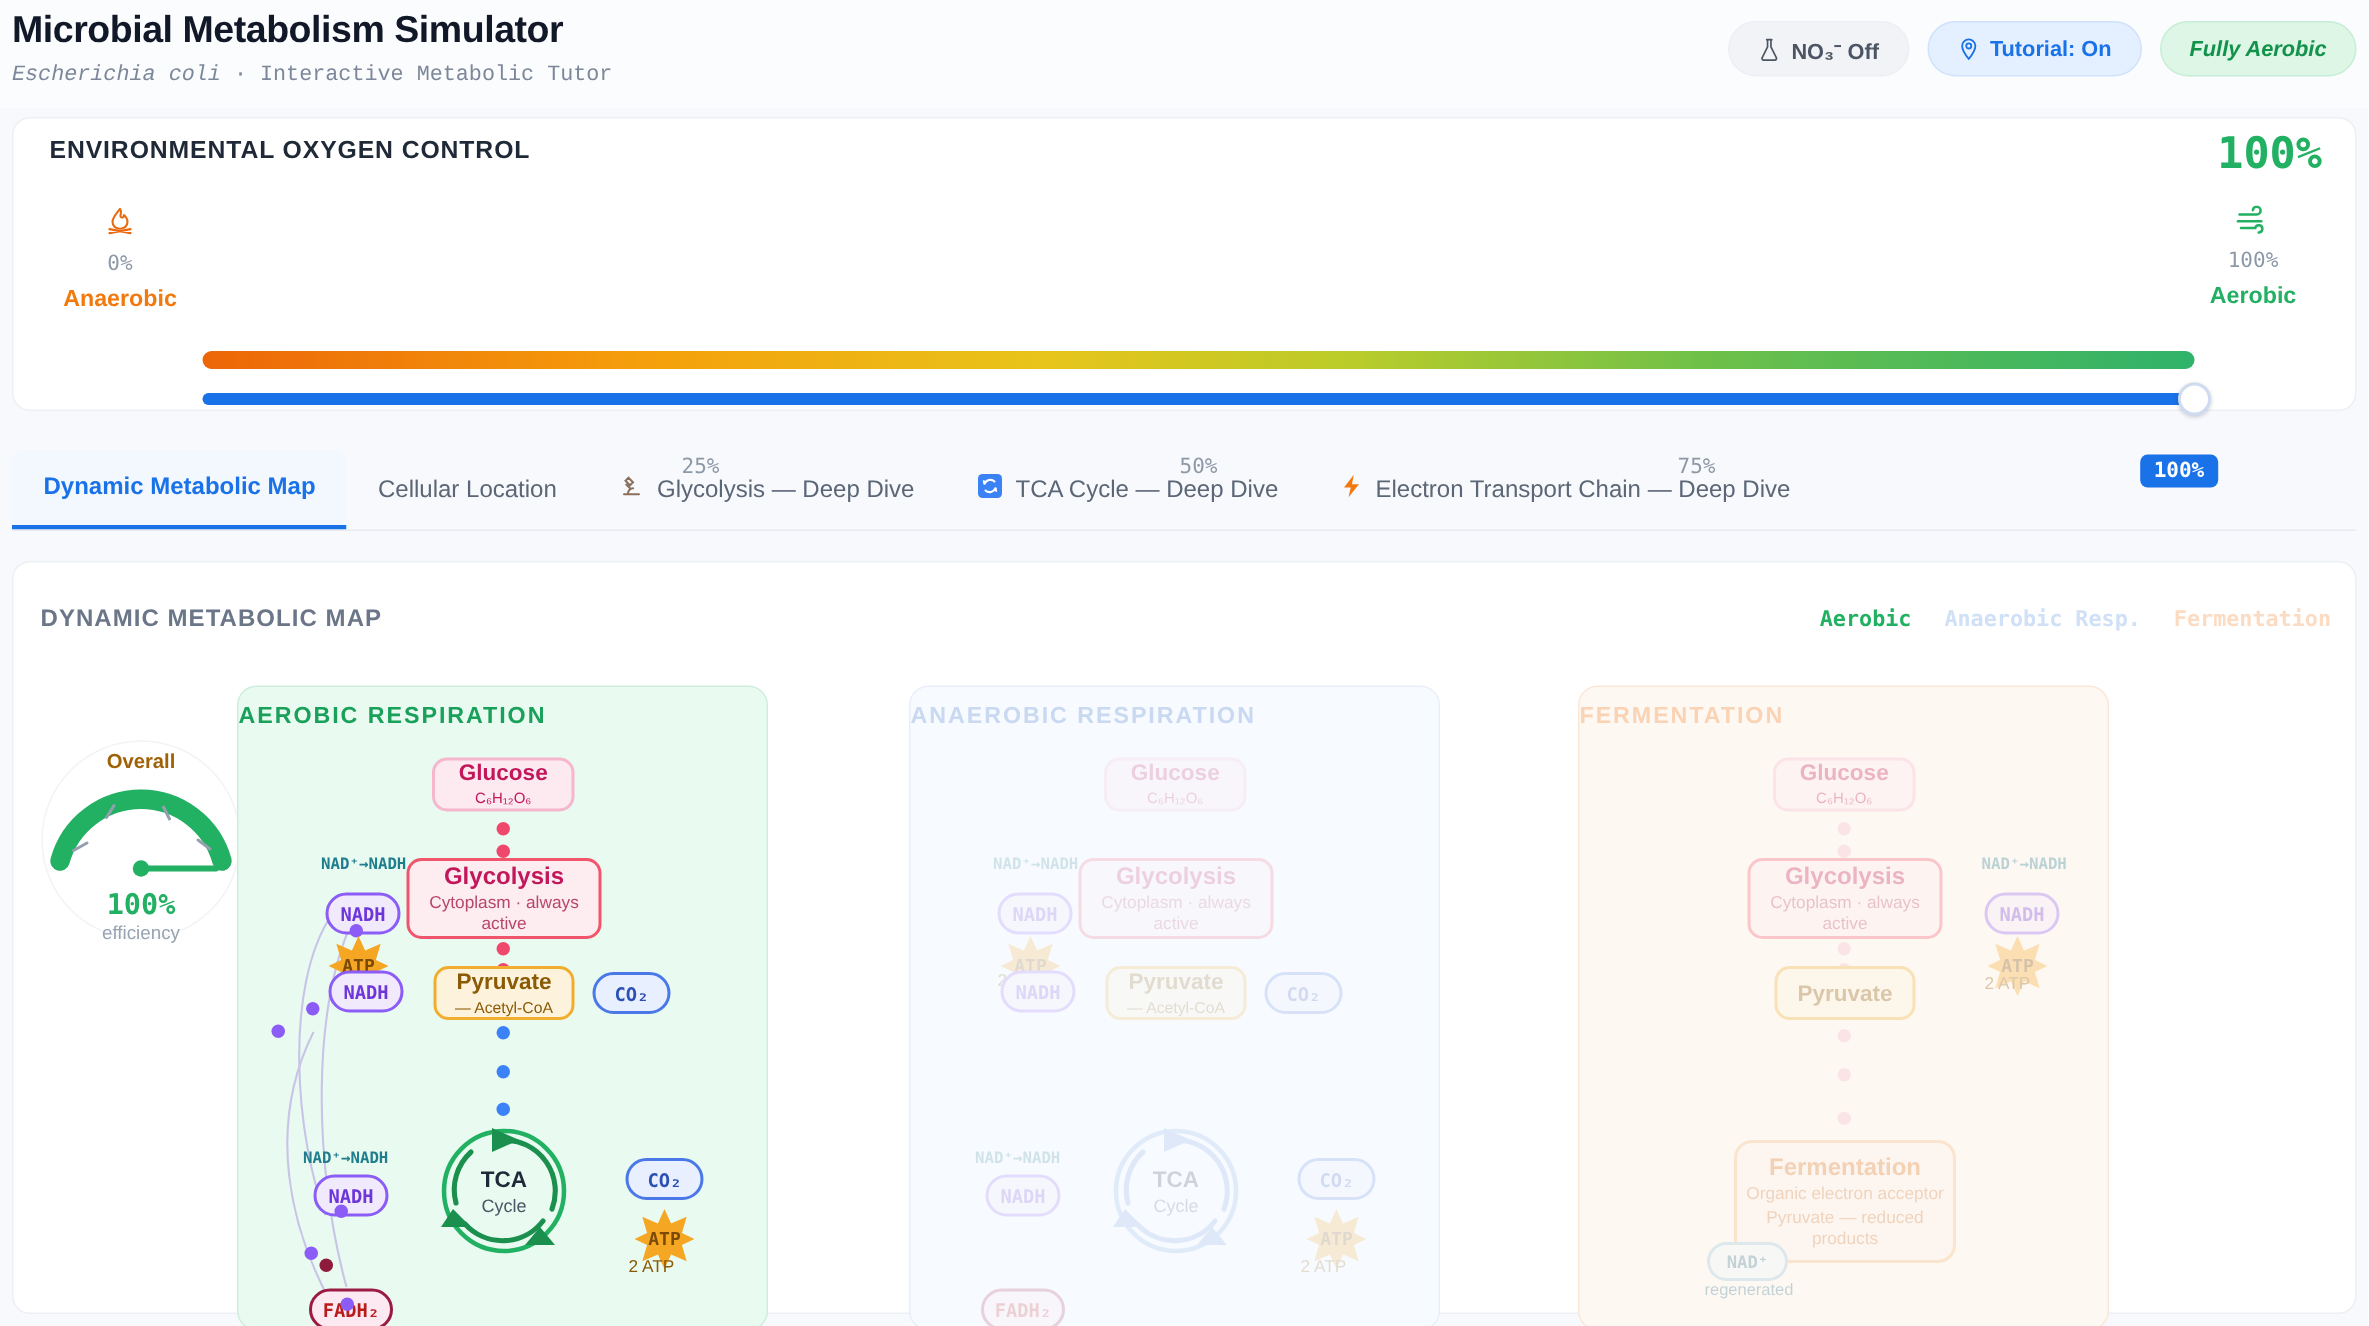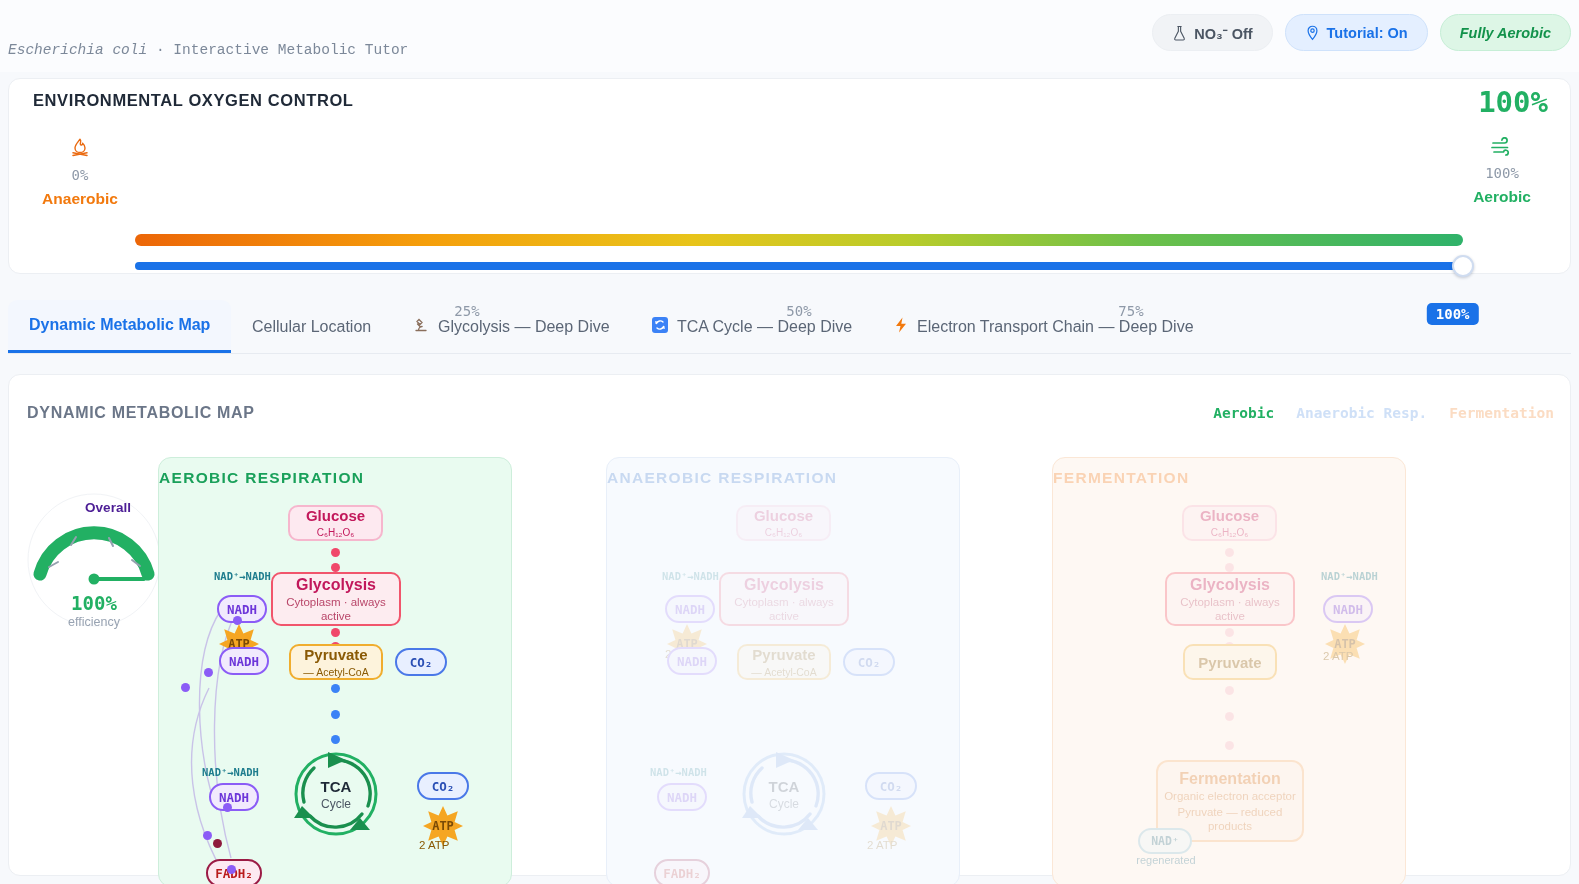--- a/index.html
+++ b/index.html
@@ -74,22 +74,22 @@
   .maptitle { position:absolute; left:18px; top:29px; font-size:16px; font-weight:bold;
               letter-spacing:.7px; color:#6b7688; }
   .legend { position:absolute; right:16px; top:30px; display:flex; gap:22px;
             font-family:"DejaVu Sans Mono", monospace; font-size:14.5px; font-weight:bold; }
   .lg-aerobic { color:#22b063; }
   .lg-anaer { color:#cfe0f7; }
   .lg-ferm { color:#fbdcc3; }
 
   
   .gauge { position:absolute; left:24px; top:482px; width:140px; height:160px; }
-  .gauge .ttl { position:absolute; left:14px; top:18px; width:140px; text-align:center;
-                font-size:13.5px; font-weight:bold; color:#4c1d95; }
+  .gauge .ttl { position:absolute; left:0; top:18px; width:140px; text-align:center;
+                font-size:13.5px; font-weight:bold; color:#a16207; }
   .gauge .val { position:absolute; left:0; top:110px; width:140px; text-align:center;
                 font-size:19px; font-weight:bold; color:#22b063; font-family:"DejaVu Sans Mono", monospace; }
   .gauge .sub { position:absolute; left:0; top:133px; width:140px; text-align:center;
                 font-size:12.5px; color:#98a3b2; }
 
   
   .col { position:absolute; top:457px; border-radius:13px; }
   .col-head { position:absolute; left:0; top:11px; width:100%; 
               font-size:15.5px; font-weight:bold; letter-spacing:1.3px; }
   .col-aer { left:158px; width:354px; height:430px; background:#e9fbf0; border:1px solid #cdeedb; }
@@ -153,20 +153,21 @@
 </style>
 </head>
 <body>
 
 <div class="app">
 
   <div class="topstrip"></div>
   <div class="ghost"></div>
 
   <header class="hdr">
+    <div class="title">Microbial Metabolism Simulator</div>
     <div class="subtitle">
       <span class="sp">Escherichia coli</span><span> · </span><span>Interactive Metabolic Tutor</span>
     </div>
 
     <div class="pills">
       <div class="pill pill-no3">
         <span>
           <svg width="15" height="16" viewBox="0 0 16 17">
               <path d="M6.2 1.5h3.6M6.8 1.5v5.2L3 14.2c-.5.9.1 1.8 1.1 1.8h7.8c1 0 1.6-.9 1.1-1.8L9.2 6.7V1.5" fill="none" stroke="#4b5563" stroke-width="1.2" stroke-linecap="round" stroke-linejoin="round"></path>
             </svg>

